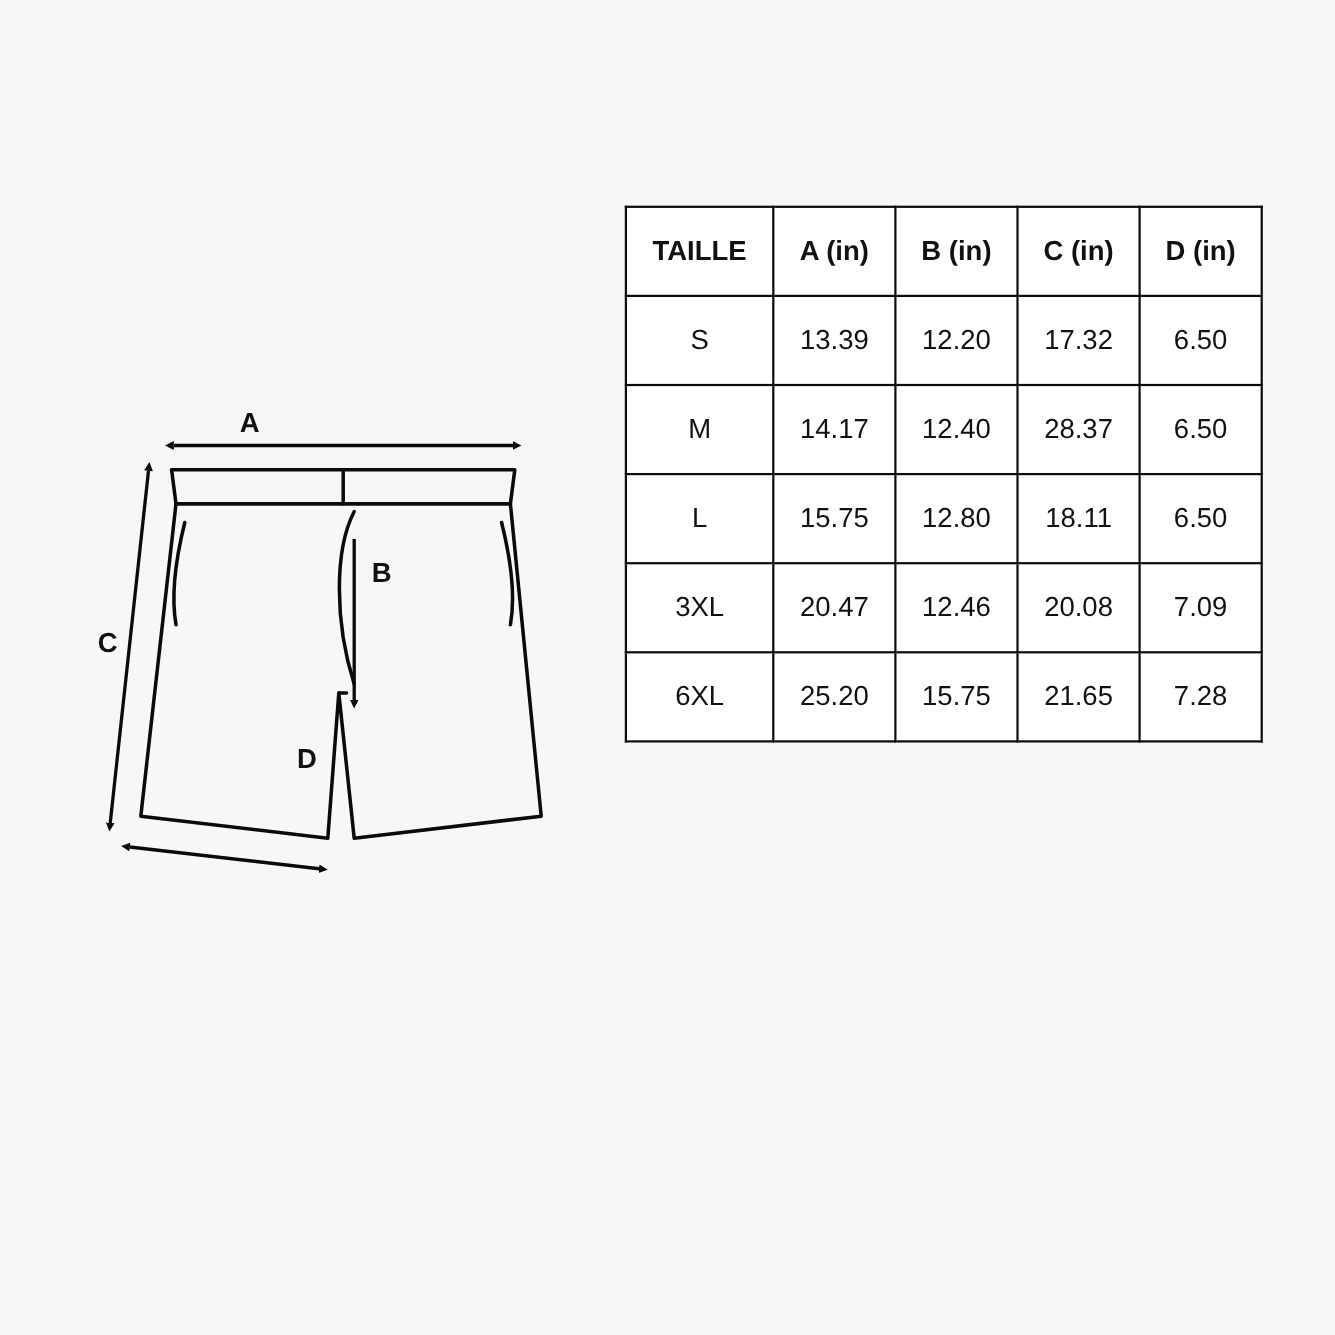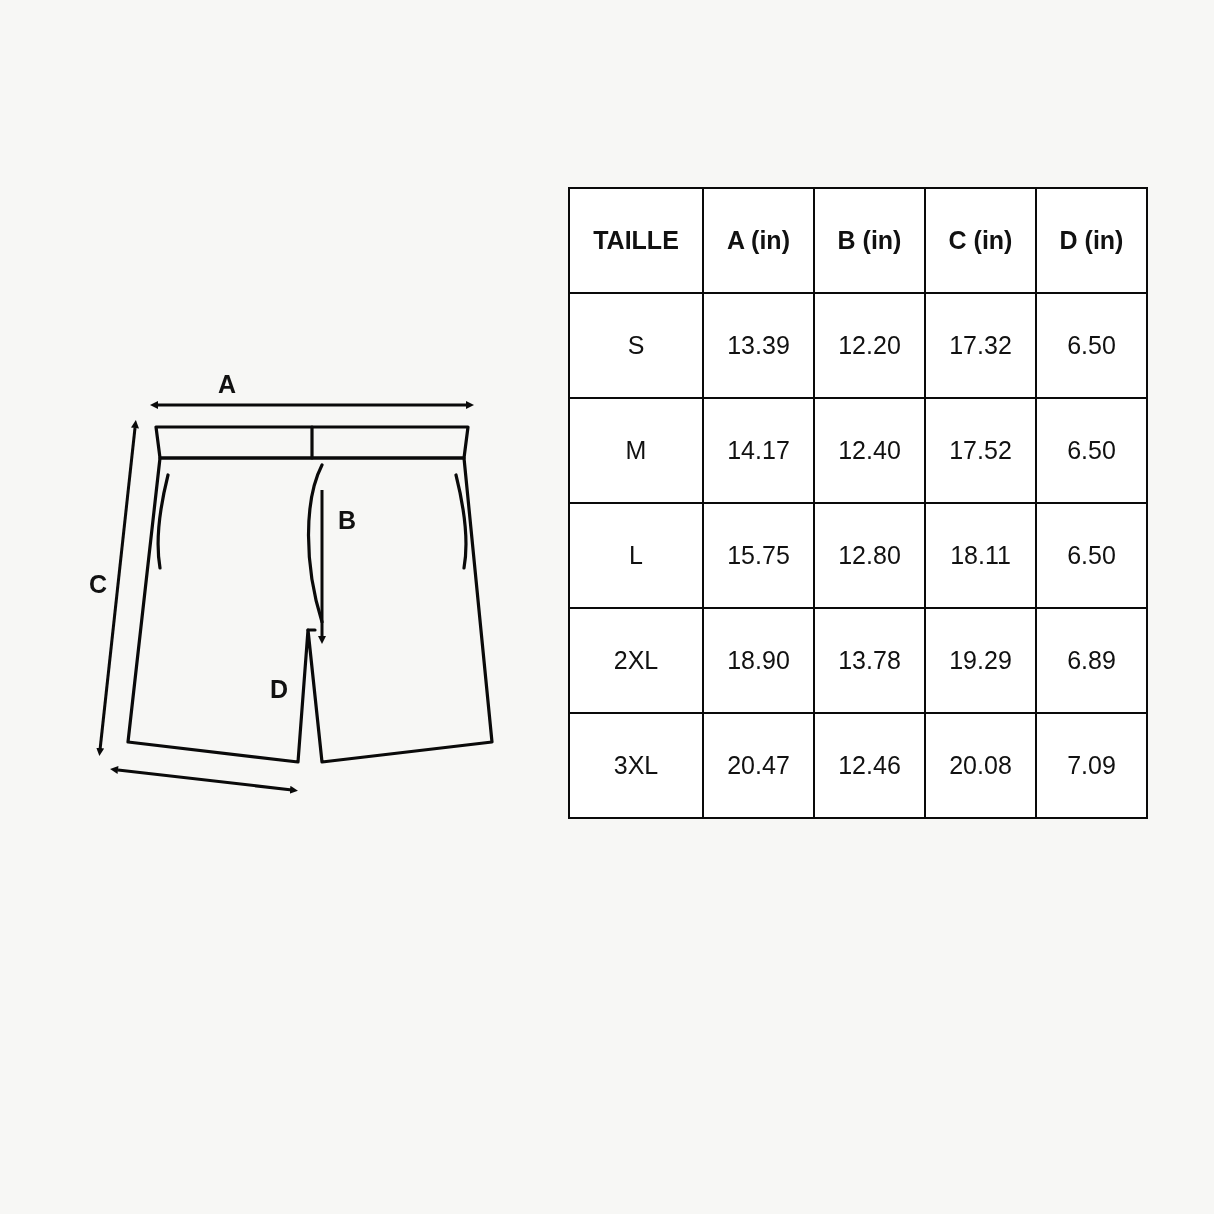--- a/index.html
+++ b/index.html
@@ -53,21 +53,21 @@
     table-layout: fixed;
   }
   table.size-table td, table.size-table th {
     border: 2px solid #0a0a0a;
     text-align: center;
     vertical-align: middle;
     height: 79px;
     font-size: 25px;
     font-weight: normal;
     color: #111111;
-    padding: 12px;
+    padding: 0;
     background: #ffffff;
   }
   table.size-table thead th {
     font-weight: bold;
     font-size: 25px;
   }
   table.size-table col.c-size { width: 134px; }
   table.size-table col.c-a { width: 111px; }
   table.size-table col.c-b { width: 111px; }
   table.size-table col.c-c { width: 111px; }
@@ -148,41 +148,41 @@
           <td>S</td>
           <td>13.39</td>
           <td>12.20</td>
           <td>17.32</td>
           <td>6.50</td>
         </tr>
         <tr>
           <td>M</td>
           <td>14.17</td>
           <td>12.40</td>
-          <td>17.52</td>
+          <td>28.37</td>
           <td>6.50</td>
         </tr>
         <tr>
           <td>L</td>
           <td>15.75</td>
           <td>12.80</td>
           <td>18.11</td>
           <td>6.50</td>
         </tr>
         <tr>
-          <td>2XL</td>
-          <td>18.90</td>
-          <td>13.78</td>
-          <td>19.29</td>
-          <td>6.89</td>
-        </tr>
-        <tr>
           <td>3XL</td>
           <td>20.47</td>
           <td>12.46</td>
           <td>20.08</td>
           <td>7.09</td>
+        </tr>
+        <tr>
+          <td>6XL</td>
+          <td>25.20</td>
+          <td>15.75</td>
+          <td>21.65</td>
+          <td>7.28</td>
         </tr>
       </tbody>
     </table>
   </div>
 
 </div>
 
 </body></html>

